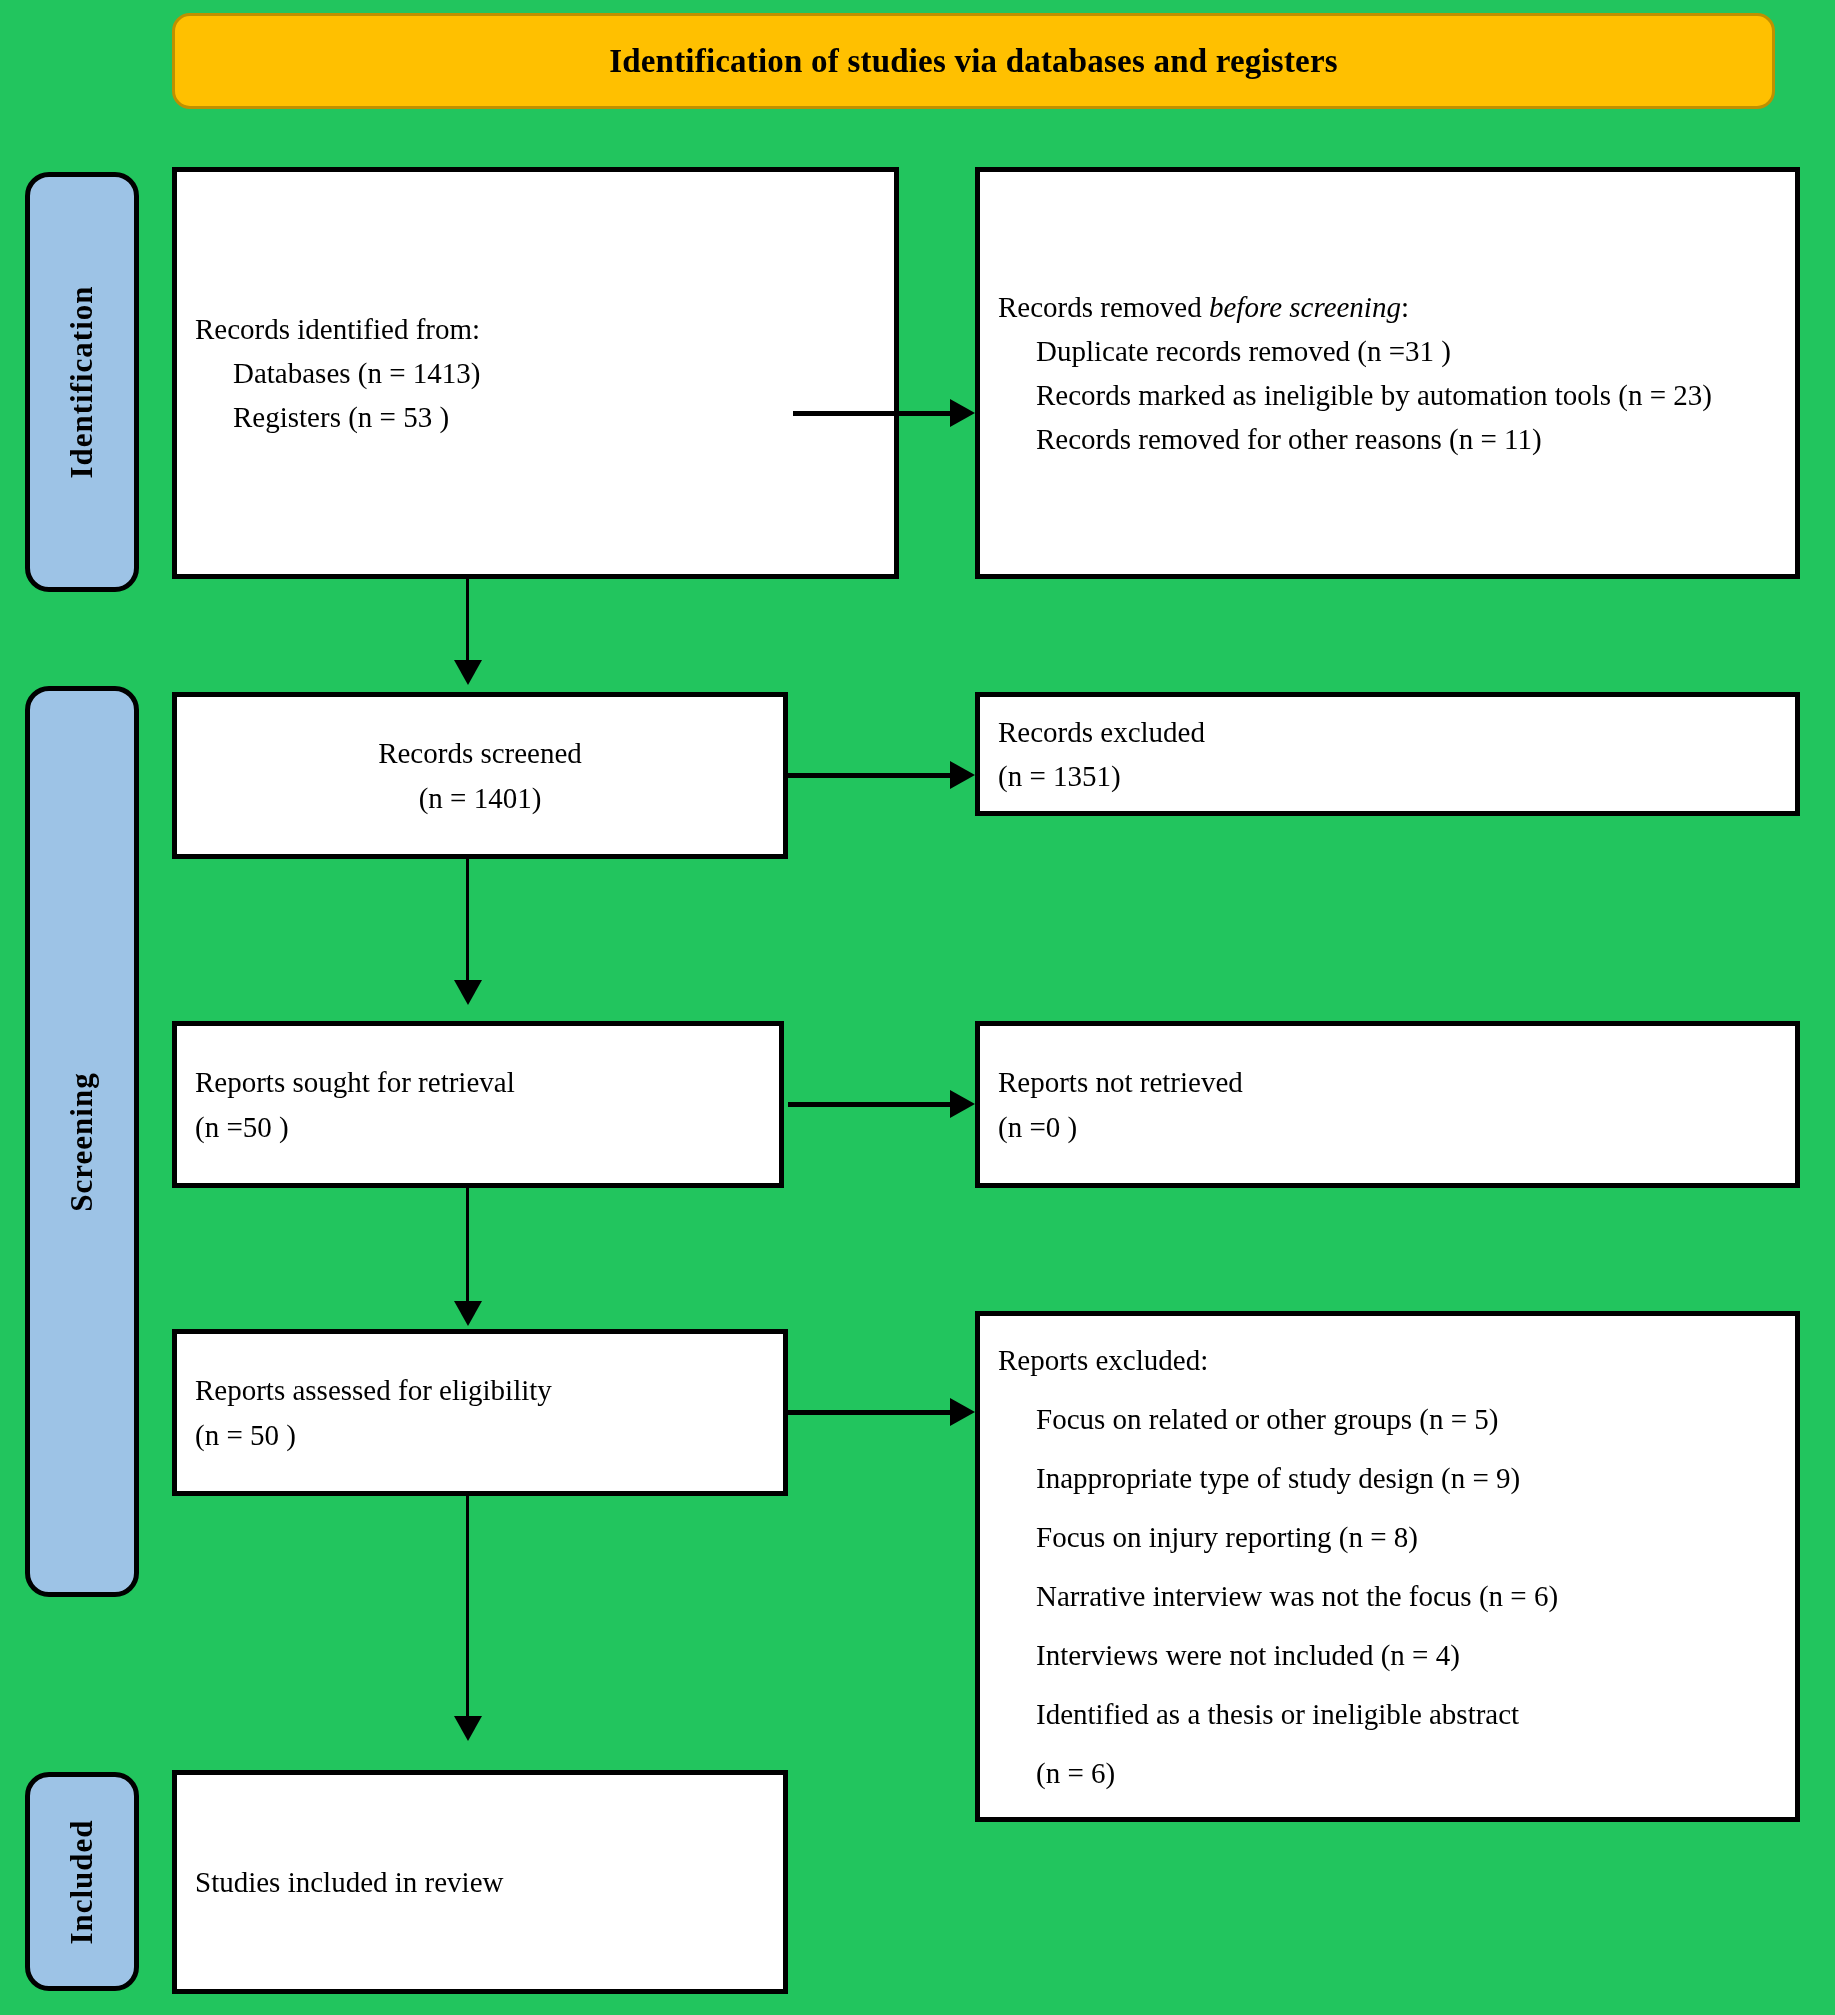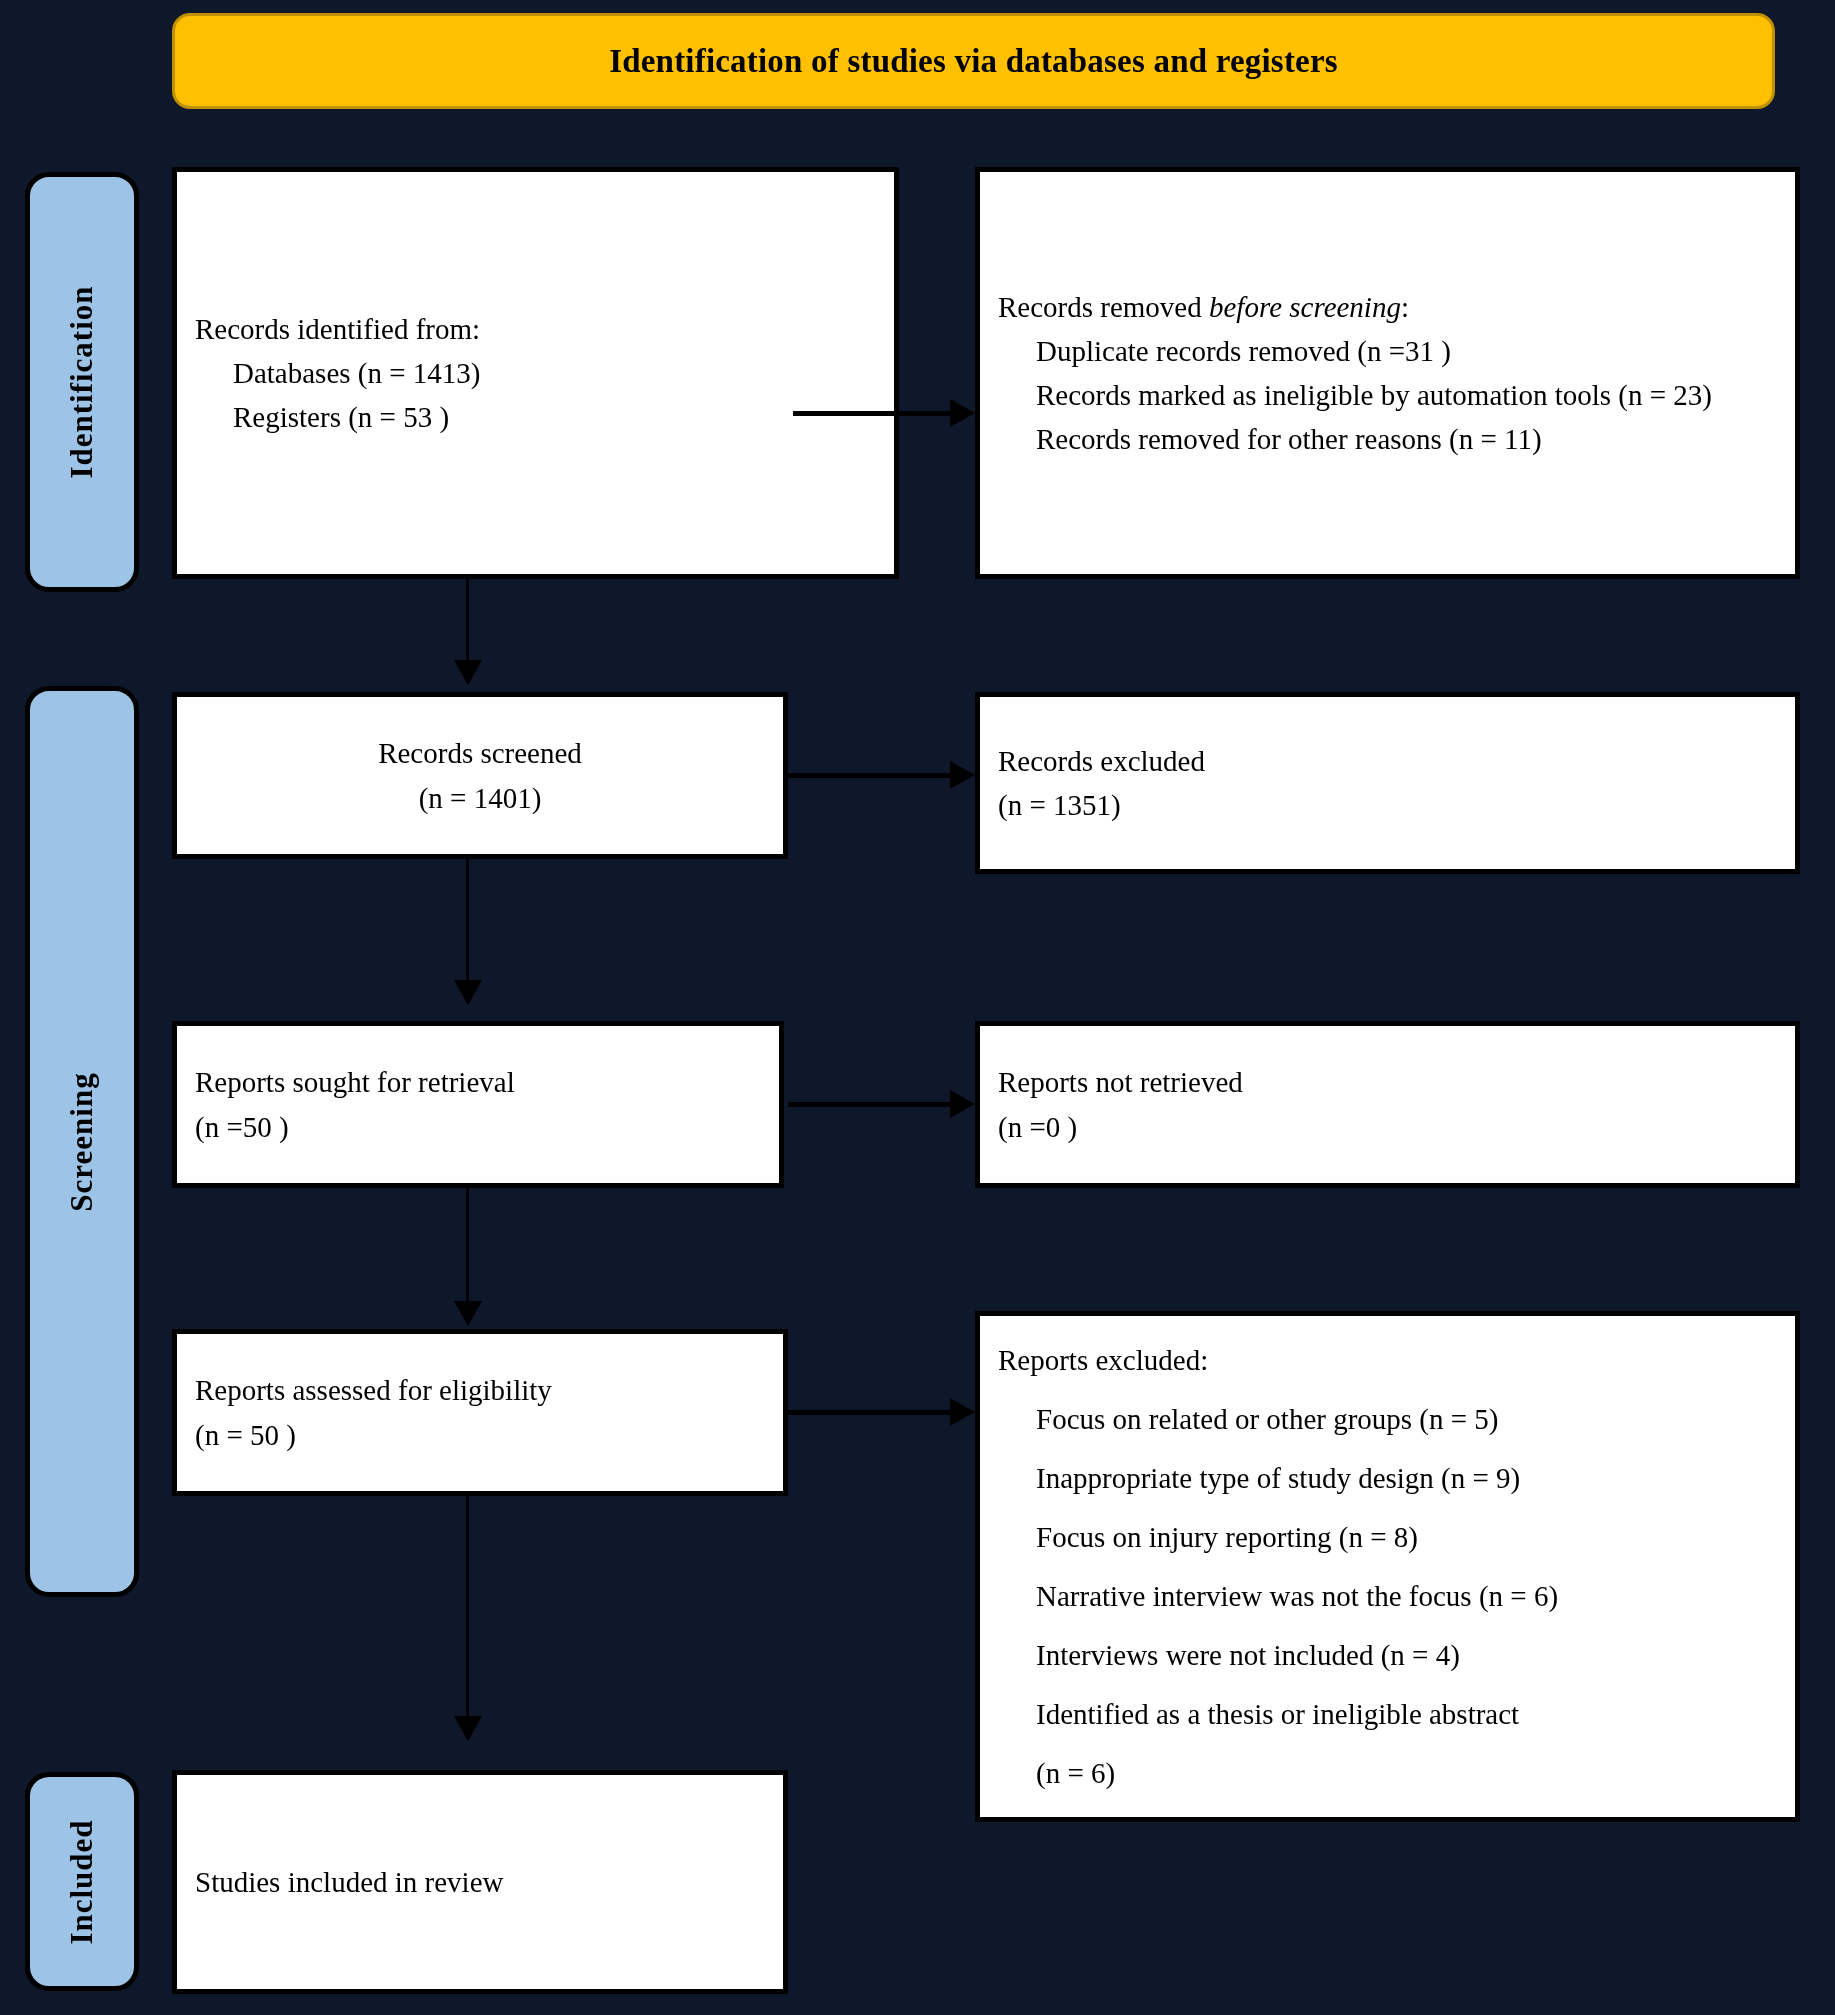--- a/index.html
+++ b/index.html
@@ -4,21 +4,21 @@
 <style>
   html, body {
     margin: 0;
     padding: 0;
     background: #ffffff;
   }
   #page {
     position: relative;
     width: 1835px;
     height: 2015px;
-    background: #0f172a;
+    background: #22c55e;
     font-family: "Liberation Serif", "DejaVu Serif", serif;
     overflow: hidden;
   }
 
   
   .banner {
     position: absolute;
     left: 172px;
     top: 13px;
     width: 1603px;
@@ -86,21 +86,21 @@
   }
   .fbox p.justify {
     padding-left: 38px;
     text-align: justify;
   }
   .fbox em { font-style: italic; }
 
   #box-identified      { left: 172px;  top: 167px;  width: 727px; height: 412px; }
   #box-removed         { left: 975px; top: 167px; width: 825px; height: 412px;  }
   #box-screened        { left: 172px;  top: 692px; width: 616px; height: 167px; align-items: center; }
-  #box-rec-excluded    { left: 975px; top: 692px; width: 825px; height: 182px; }
+  #box-rec-excluded    { left: 975px; top: 692px; width: 825px; height: 124px; }
   #box-sought          { left: 172px;  top: 1021px; width: 612px; height: 167px; }
   #box-not-retrieved   { left: 975px; top: 1021px; width: 825px; height: 167px; }
   #box-assessed        { left: 172px;  top: 1329px; width: 616px; height: 167px; }
   #box-rep-excluded    { left: 975px; top: 1311px; width: 825px; height: 511px; gap: 15px; }
   #box-included        { left: 172px;  top: 1770px; width: 616px; height: 224px; gap: 32px; }
 
   
   .conn { position: absolute; }
   .hline { position: absolute; background: #000000; height: 4.7px; }
   .arrow-right {

